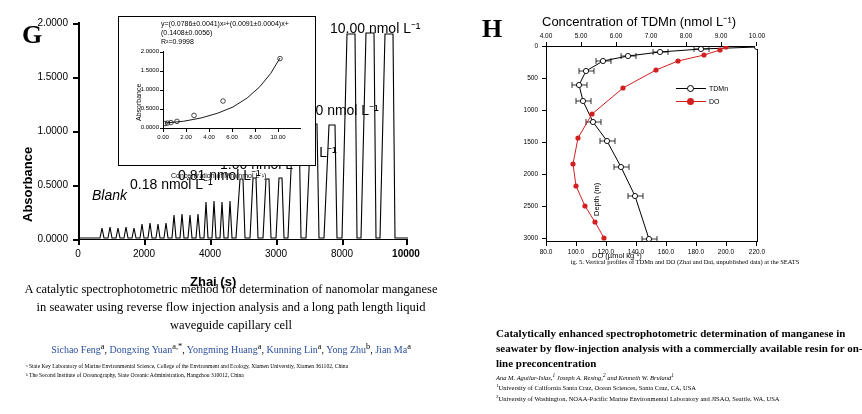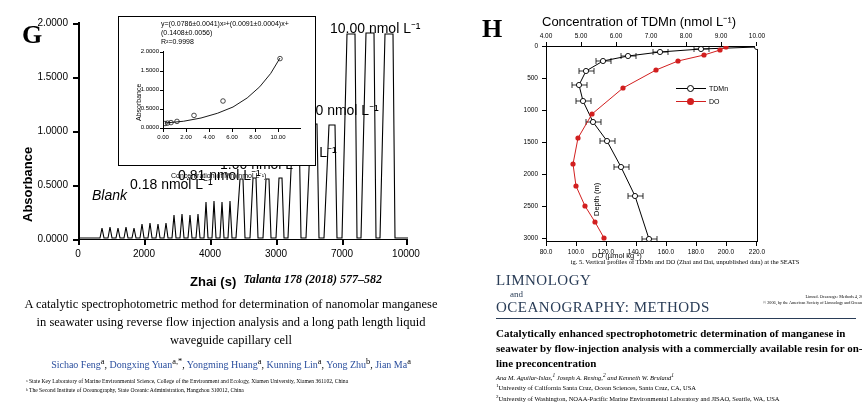--- a/index.html
+++ b/index.html
@@ -243,22 +243,22 @@
     <div class="tick" style="left:66px; top:218px; width:1.5px; height:5px;"></div>
     <div class="tick" style="left:132px; top:218px; width:1.5px; height:5px;"></div>
     <div class="tick" style="left:198px; top:218px; width:1.5px; height:5px;"></div>
     <div class="tick" style="left:264px; top:218px; width:1.5px; height:5px;"></div>
     <div class="tick" style="left:328px; top:218px; width:1.5px; height:5px;"></div>
 
     <div class="tick-label g-xtick-lab" style="left:-20px; top:226px;">0</div>
     <div class="tick-label g-xtick-lab" style="left:46px; top:226px;">2000</div>
     <div class="tick-label g-xtick-lab" style="left:112px; top:226px;">4000</div>
     <div class="tick-label g-xtick-lab" style="left:178px; top:226px;">3000</div>
-    <div class="tick-label g-xtick-lab" style="left:244px; top:226px;">7000</div>
-    <div class="tick-label g-xtick-lab" style="left:308px; top:226px;">10000</div>
+    <div class="tick-label g-xtick-lab" style="left:244px; top:226px;">8000</div>
+    <div class="tick-label g-xtick-lab" style="left:308px; top:226px;font-weight:bold;">10000</div>
 
     <svg id="g-trace" width="330" height="218" viewBox="0 0 330 218">
       <g fill="none" stroke="#000" stroke-width="1.1">
         <path d="M0,216 L22,216
                  L24,206 L26,216 L30,216 L32,205 L34,216 L38,216 L40,206 L42,216 L46,216 L48,205 L50,216 L54,216 L56,206 L58,216 L62,216
                  L64,202 L66,216 L70,216 L72,201 L74,216 L78,216 L80,202 L82,216 L86,216 L88,201 L90,216 L94,216
                  L96,193 L98,216 L102,216 L104,192 L106,216 L110,216 L112,193 L114,216 L118,216 L120,192 L122,216 L126,216
                  L128,180 L130,216 L134,216 L136,179 L138,216 L142,216 L144,180 L146,216 L150,216 L152,179 L154,216 L158,216
                  L162,157 L165,157 L167,216 L172,216 L175,156 L178,156 L180,216 L185,216 L188,157 L191,157 L193,216 L198,216 L201,156 L204,156 L206,216 L210,216
                  L215,103 L221,103 L223,216 L228,216 L233,102 L239,102 L241,216 L246,216 L251,103 L257,103 L259,216 L264,216
@@ -327,21 +327,20 @@
           <circle cx="117" cy="7.6" r="2.3"></circle>
         </g>
       </svg>
 
       <div class="axis-title vert" id="ins-ylabel">Absorbance</div>
       <div class="axis-title" id="ins-xlabel">Concentration of Mn (nmol L⁻¹)</div>
     </div>
   </div>
 
   <div id="g-caption">
-    <div id="g-journal">Talanta 178 (2018) 577–582</div>
     <div id="g-title">A catalytic spectrophotometric method for determination of nanomolar manganese in seawater using reverse flow injection analysis and a long path length liquid waveguide capillary cell</div>
     <div id="g-authors"><span class="blue">Sichao Feng</span><sup>a</sup>, <span class="blue">Dongxing Yuan</span><sup>a,*</sup>, <span class="blue">Yongming Huang</span><sup>a</sup>, <span class="blue">Kunning Lin</span><sup>a</sup>, <span class="blue">Yong Zhu</span><sup>b</sup>, <span class="blue">Jian Ma</span><sup>a</sup></div>
     <div id="g-affil">
       <div>ᵃ State Key Laboratory of Marine Environmental Science, College of the Environment and Ecology, Xiamen University, Xiamen 361102, China</div>
       <div>ᵇ The Second Institute of Oceanography, State Oceanic Administration, Hangzhou 310012, China</div>
     </div>
   </div>
 </div>
 
 <div class="panel" id="panel-h">
@@ -501,30 +500,20 @@
       <span class="sym">
         <span class="line-red"></span>
           <span class="mk-red"></span>
       </span>
       <span>DO</span>
     </div>
   </div>
 
   <div id="h-figcap">ig. 5. Vertical profiles of TDMn and DO (Zhai and Dai, unpublished data) at the SEATS</div>
 
-  <div id="h-masthead">
-    <div id="h-mast-1">LIMNOLOGY</div>
-    <div id="h-mast-2">and</div>
-    <div id="h-mast-3">OCEANOGRAPHY: METHODS</div>
-    <div id="h-mast-rule"></div>
-    <div id="h-copyright">
-      <div>Limnol. Oceanogr.: Methods 4, 2006, 105–113</div>
-      <div>© 2006, by the American Society of Limnology and Oceanography, Inc.</div>
-    </div>
-  </div>
 
   <div id="h-title">Catalytically enhanced spectrophotometric determination of manganese in seawater by flow-injection analysis with a commercially available resin for on-line preconcentration</div>
   <div id="h-authors">Ana M. Aguilar-Islas,<sup>1</sup> Joseph A. Resing,<sup>2</sup> and Kenneth W. Bruland<sup>1</sup></div>
   <div id="h-affil">
     <div><sup>1</sup>University of California Santa Cruz, Ocean Sciences, Santa Cruz, CA, USA</div>
     <div><sup>2</sup>University of Washington, NOAA-Pacific Marine Environmental Laboratory and JISAO, Seattle, WA, USA</div>
   </div>
 </div>
 
 </body></html>

